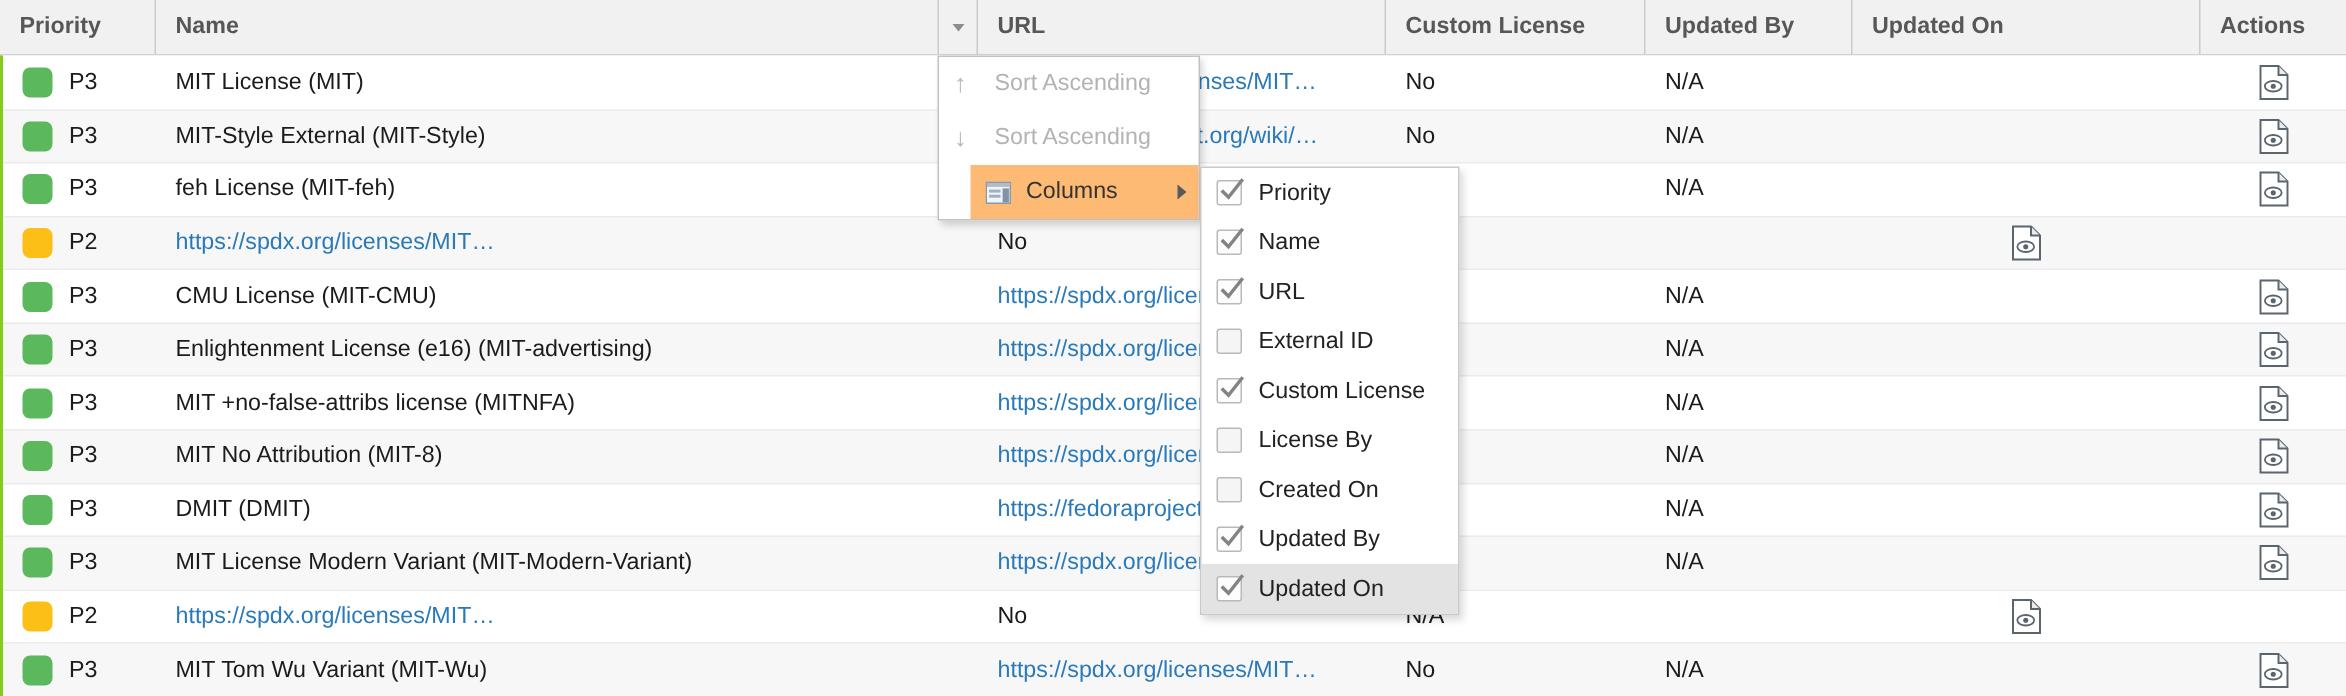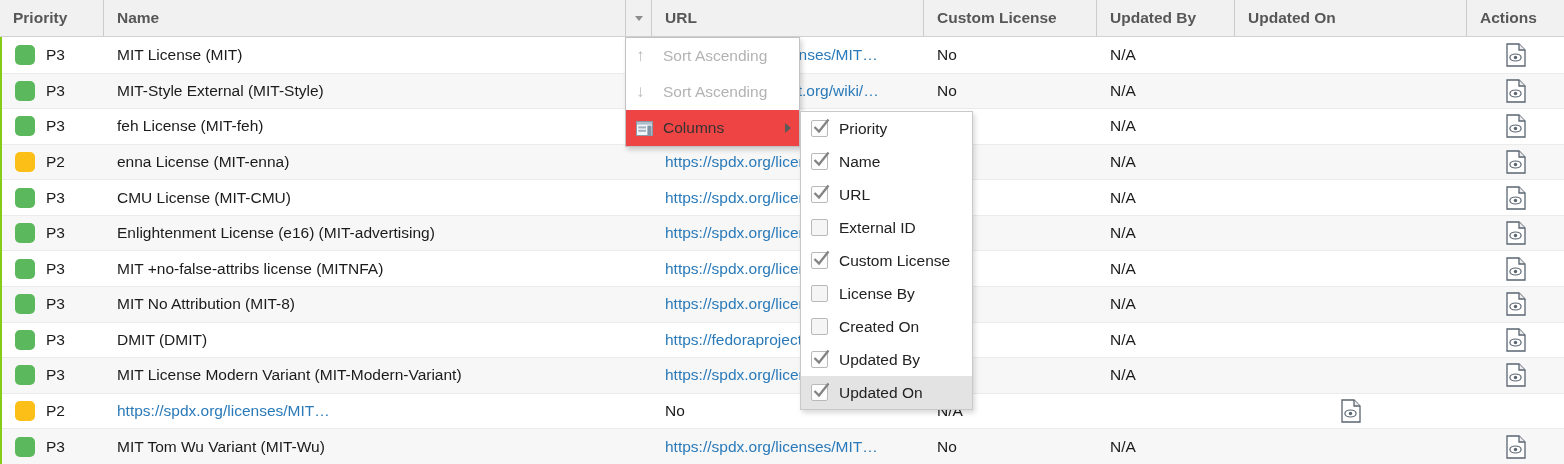--- a/index.html
+++ b/index.html
@@ -56,21 +56,21 @@
   .menu{
     position:absolute;left:625px;top:37px;width:175px;z-index:5;
     background:#fff;border:1px solid #c2c2c2;box-sizing:border-box;
     box-shadow:2px 3px 5px rgba(0,0,0,.18);
   }
   .menu-item{
     height:36px;display:flex;align-items:center;
     padding:0 8px 0 10px;font-size:15.5px;color:#333;cursor:pointer;text-align:center;
   }
   .menu-item.disabled{color:#b3b3b3;}
-  .menu-item.hover{background:#ef4444;}
+  .menu-item.hover{background:#fdba74;margin-left:21px;}
   .mi-icon{width:27px;flex:0 0 auto;display:flex;align-items:center;}
   .icon-sort-up::before{content:"\2191";color:#b8b8b8;font-size:17px;}
   .icon-sort-down::before{content:"\2193";color:#b8b8b8;font-size:17px;}
   .sub-arrow{margin-left:auto;width:0;height:0;
     border-top:5px solid transparent;border-bottom:5px solid transparent;
     border-left:6px solid #5a5a5a;}
 
   
   .submenu{
     position:absolute;left:800px;top:111px;width:173px;z-index:6;
@@ -181,21 +181,20 @@
             </svg>
           </span>
       </div>
     </div>
 
     <div class="tr">
       <div class="td">
         <span class="badge yellow"></span>
         <span>P2</span>
       </div>
-      <div class="td">enna License (MIT-enna)</div>
       <div class="td td-url">
           <a href="#">https://spdx.org/licenses/MIT…</a>
         </div>
       <div class="td">No</div>
       <div class="td">N/A</div>
       <div class="td"></div>
       <div class="td td-actions">
         <span class="view-icon">
             <svg width="20" height="24" viewBox="0 0 20 24">
               <path d="M1 1 h12 l6 6 v16 h-18 z" fill="#ffffff" stroke="#5a6570" stroke-width="1.3"></path>

